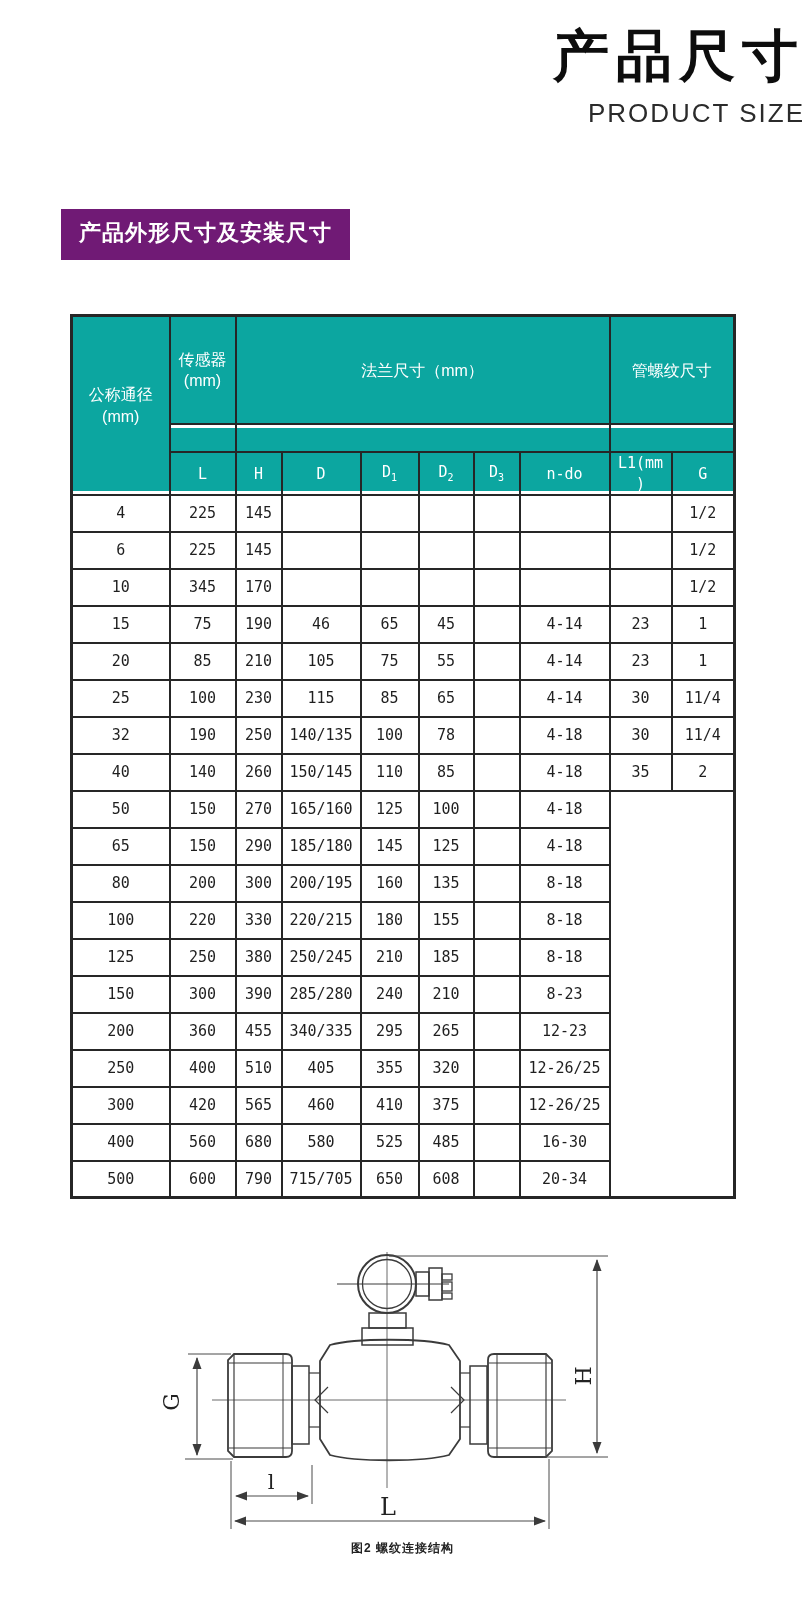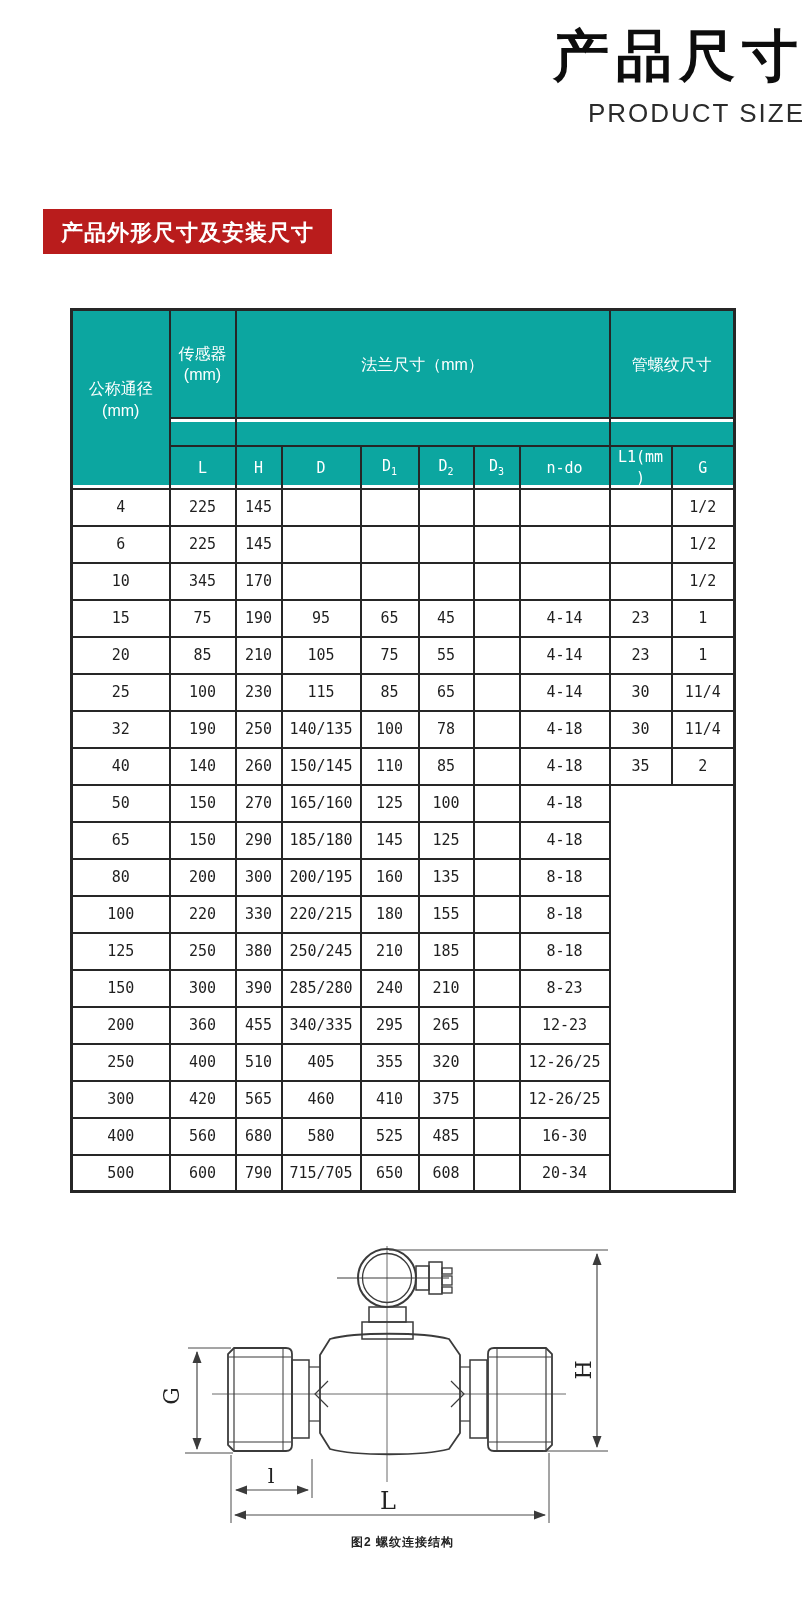--- a/index.html
+++ b/index.html
@@ -11,22 +11,22 @@
   .title-block{padding-top:24px;text-align:right;}
   .page-title{
     margin:0;font-size:56px;font-weight:700;letter-spacing:7px;
     color:#0d0d0d;line-height:1.15;
   }
   .page-subtitle{
     margin-top:10px;font-size:26px;letter-spacing:2px;color:#2b2b2b;font-weight:400;padding-left:48px;
   }
   
   .banner{
-    display:inline-block;margin:80px 0 0 43px;background:#b91c1c;color:#ffffff;
-    font-size:22px;font-weight:700;letter-spacing:1px;padding:9px 18px 6px 18px;
+    display:inline-block;margin:80px 0 0 61px;background:#701a75;color:#ffffff;
+    font-size:22px;font-weight:700;letter-spacing:1px;padding:9px 18px 12px 18px;
   }
   
   table.size{
     border-collapse:collapse;table-layout:fixed;margin:54px 0 0 70px;
     border:3px solid #262626;
   }
   table.size th, table.size td{
     border:2px solid #262626;padding:0;text-align:center;vertical-align:middle;
     overflow:hidden;
   }
@@ -138,21 +138,21 @@
         <td></td>
         <td></td>
         <td></td>
         <td></td>
         <td>1/2</td>
       </tr>
       <tr>
         <td>15</td>
         <td>75</td>
         <td>190</td>
-        <td>95</td>
+        <td>46</td>
         <td>65</td>
         <td>45</td>
         <td></td>
         <td>4-14</td>
         <td>23</td>
         <td>1</td>
       </tr>
       <tr>
         <td>20</td>
         <td>85</td>

